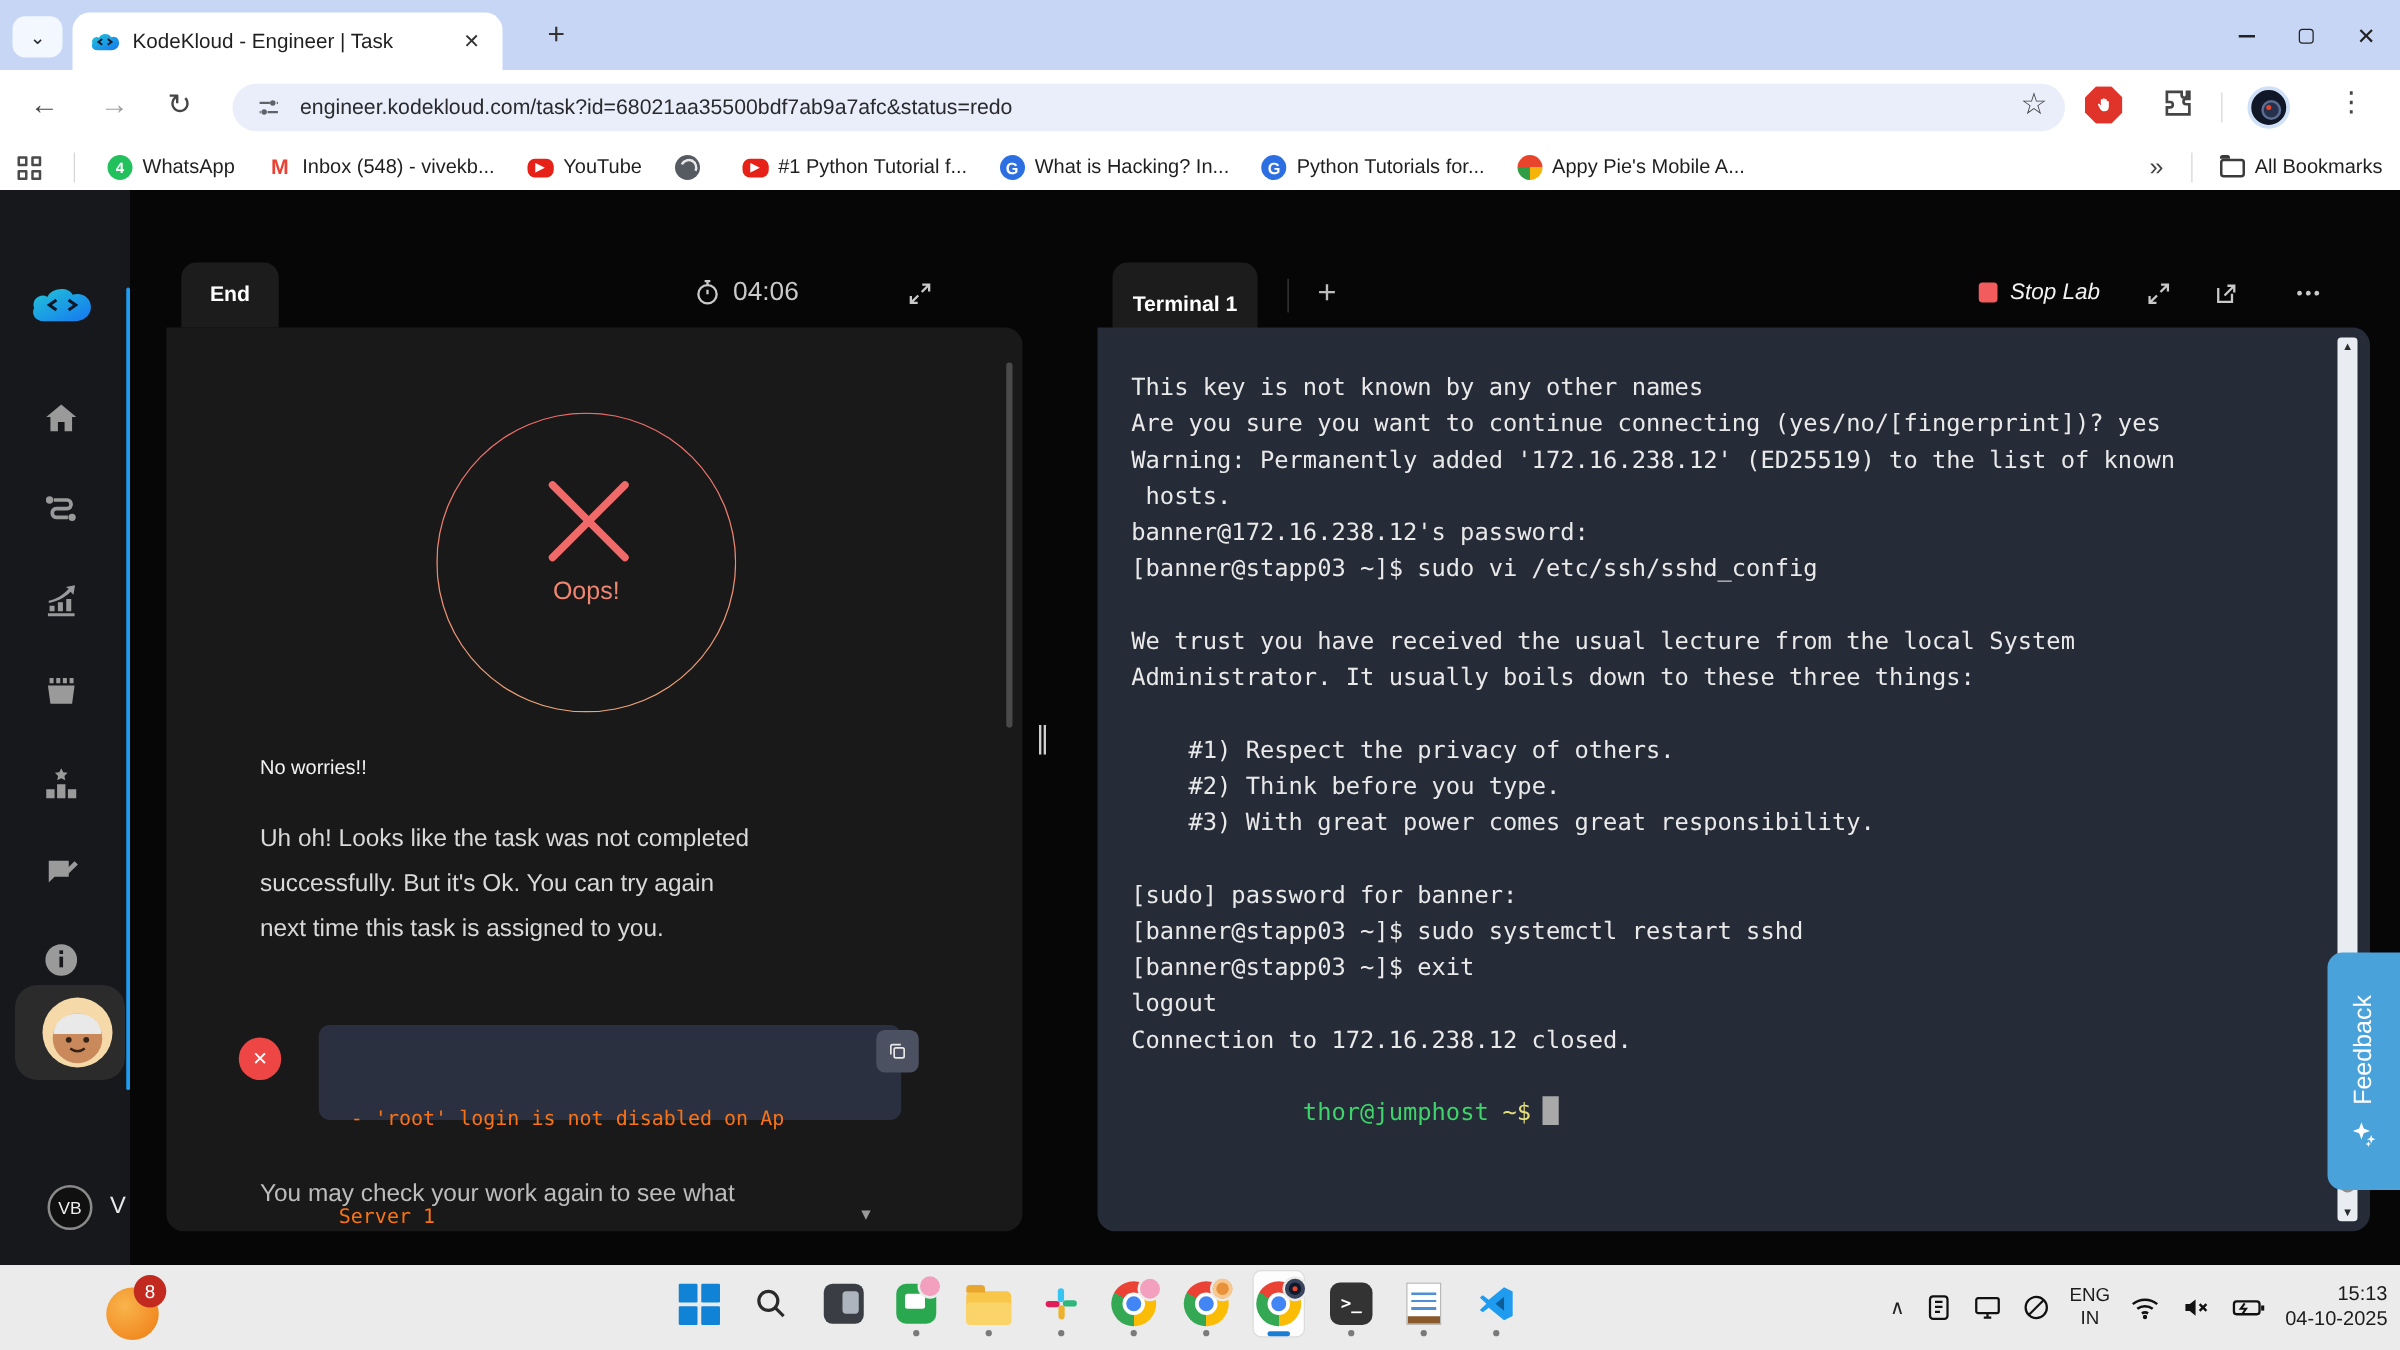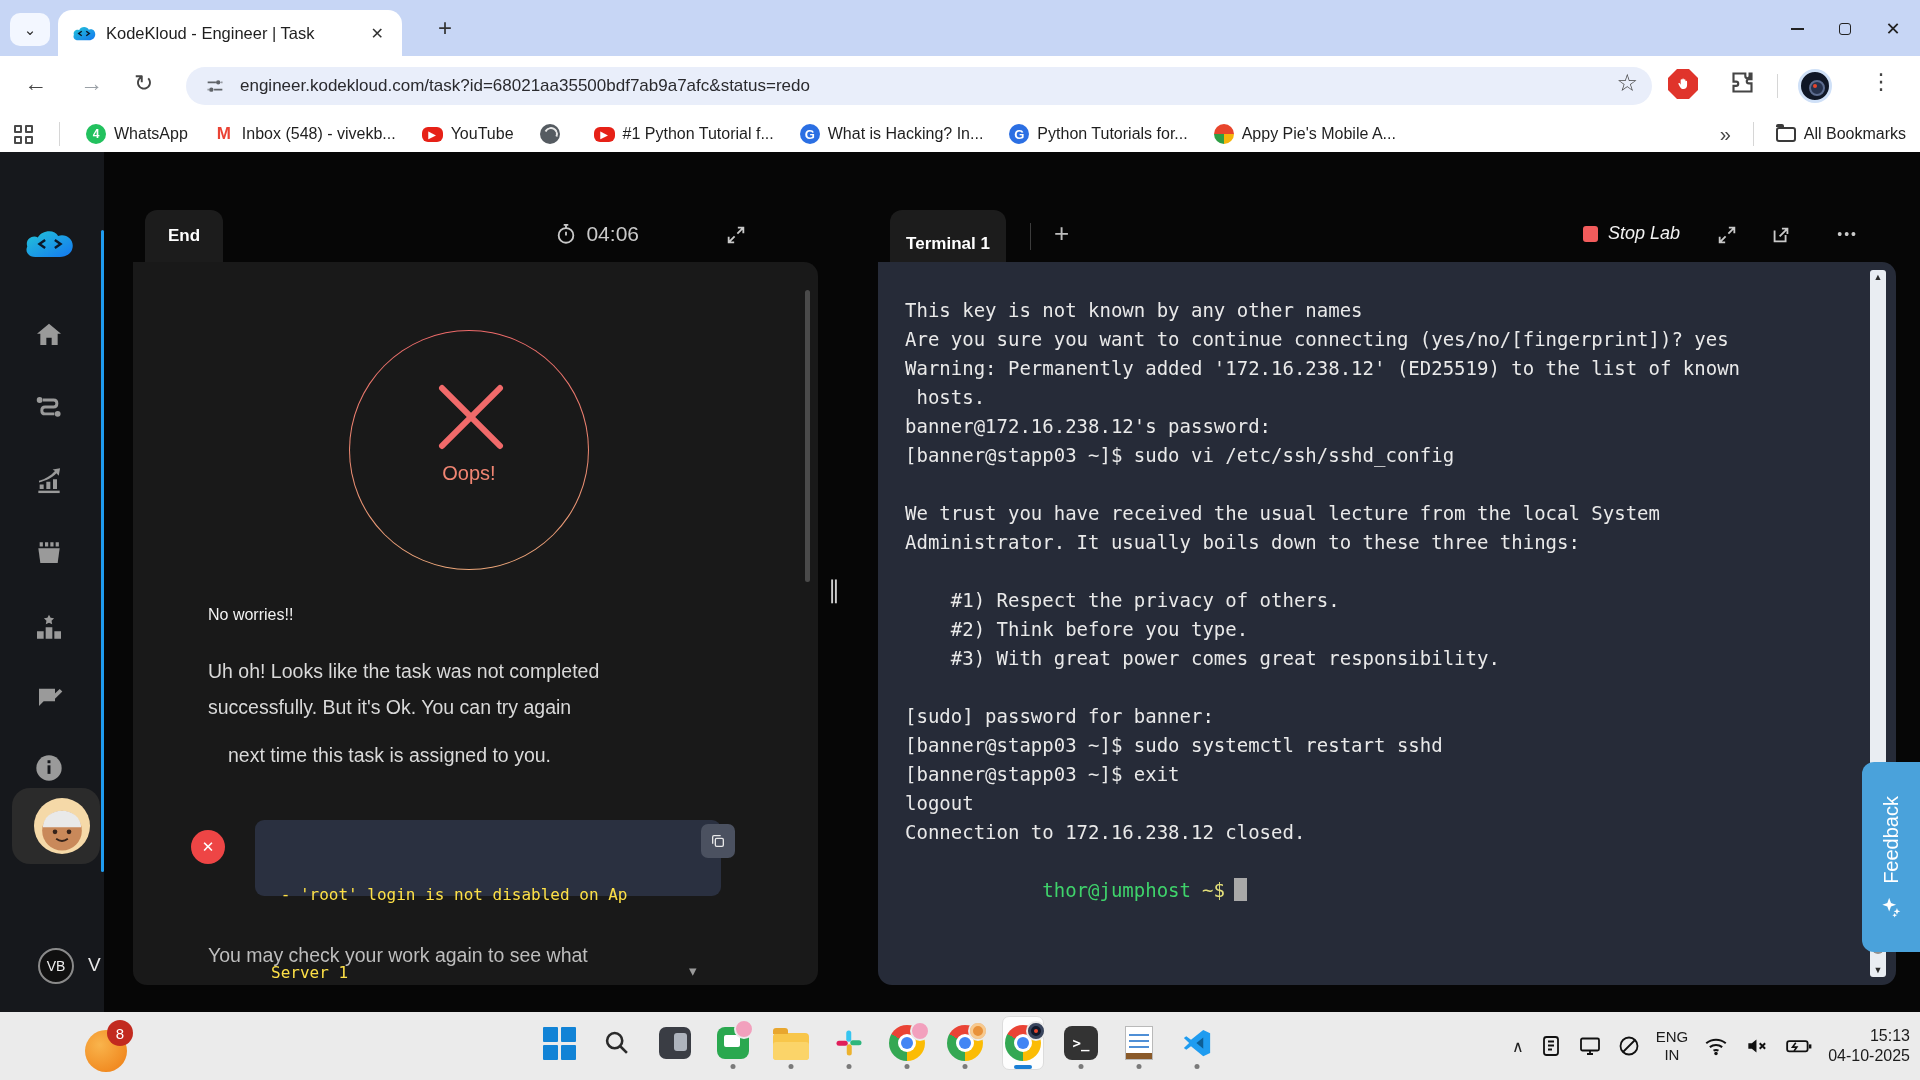--- a/index.html
+++ b/index.html
@@ -82,21 +82,21 @@
   #oops-circle { position:absolute; left:216px; top:68px; width:240px; height:240px; border-radius:50%;
     border:1.5px solid transparent;
     background:linear-gradient(#191919,#191919) padding-box, linear-gradient(180deg,#ef6a6a,#eda77a) border-box; }
   .x-bar { position:absolute; left:294px; width:88px; height:6px; background:#f16a6a; border-radius:3px; top:152px; }
   #oops-label { position:absolute; left:216px; top:200px; width:240px; text-align:center; color:#f08572; font-size:20px; }
   #nw-heading { position:absolute; left:75px; top:344px; color:#f2f2f2; font-size:16px; }
   .nw-line { position:absolute; left:75px; width:560px; color:#d9d9d9; font-size:19.5px; }
   #err-circle { position:absolute; left:58px; top:568px; width:34px; height:34px; border-radius:50%; background:#ee4545;
     color:#fff; display:flex; align-items:center; justify-content:center; font-size:15px; }
   #err-box { position:absolute; left:122px; top:558px; width:466px; height:76px; background:#2a3040; border-radius:9px;
-    font-family:"DejaVu Sans Mono", monospace; font-size:16px; color:#fde047; padding:10px 16px; line-height:26px; white-space:pre; }
+    font-family:"DejaVu Sans Mono", monospace; font-size:16px; color:#f97316; padding:10px 16px; line-height:26px; white-space:pre; }
   #copy-btn { position:absolute; right:-14px; top:4px; width:34px; height:34px; background:#4b5160; border-radius:7px;
     display:flex; align-items:center; justify-content:center; }
   #pl-footer { position:absolute; left:75px; top:682px; color:#bdbdbd; font-size:19.5px; }
   #pl-scroll { position:absolute; left:672px; top:28px; width:5px; height:292px; background:#4a4a4a; border-radius:3px; }
   #pl-downcaret { position:absolute; left:556px; top:700px; color:#9a9a9a; font-size:15px; }
 
   
   #resize-handle { position:absolute; left:828px; top:424px; color:#cfcfcf; font-size:24px; letter-spacing:2px; }
 
   
@@ -376,21 +376,21 @@
 
       <div id="pl-body">
         <div id="oops-circle"></div>
         <div class="x-bar" style="transform:rotate(45deg);"></div>
         <div class="x-bar" style="transform:rotate(-45deg);"></div>
         <div id="oops-label">Oops!</div>
 
         <div id="nw-heading">No worries!!</div>
         <div class="nw-line" style="top:398px;">Uh oh! Looks like the task was not completed</div>
         <div class="nw-line" style="top:434px;">successfully. But it's Ok. You can try again</div>
-        <div class="nw-line" style="top:482px;margin-left:20px;">next time this task is assigned to you.</div>
+        <div class="nw-line" style="top:470px;">next time this task is assigned to you.</div>
 
         <div id="err-circle">
           <span>✕</span>
         </div>
         <div id="err-box">
           <div> - 'root' login is not disabled on Ap</div>
           <div>Server 1</div>
           <div id="copy-btn">
             <svg width="16" height="16" viewBox="0 0 24 24" fill="none" stroke="#e8e8e8" stroke-width="2">
               <rect x="8" y="8" width="12" height="12" rx="2"></rect>

